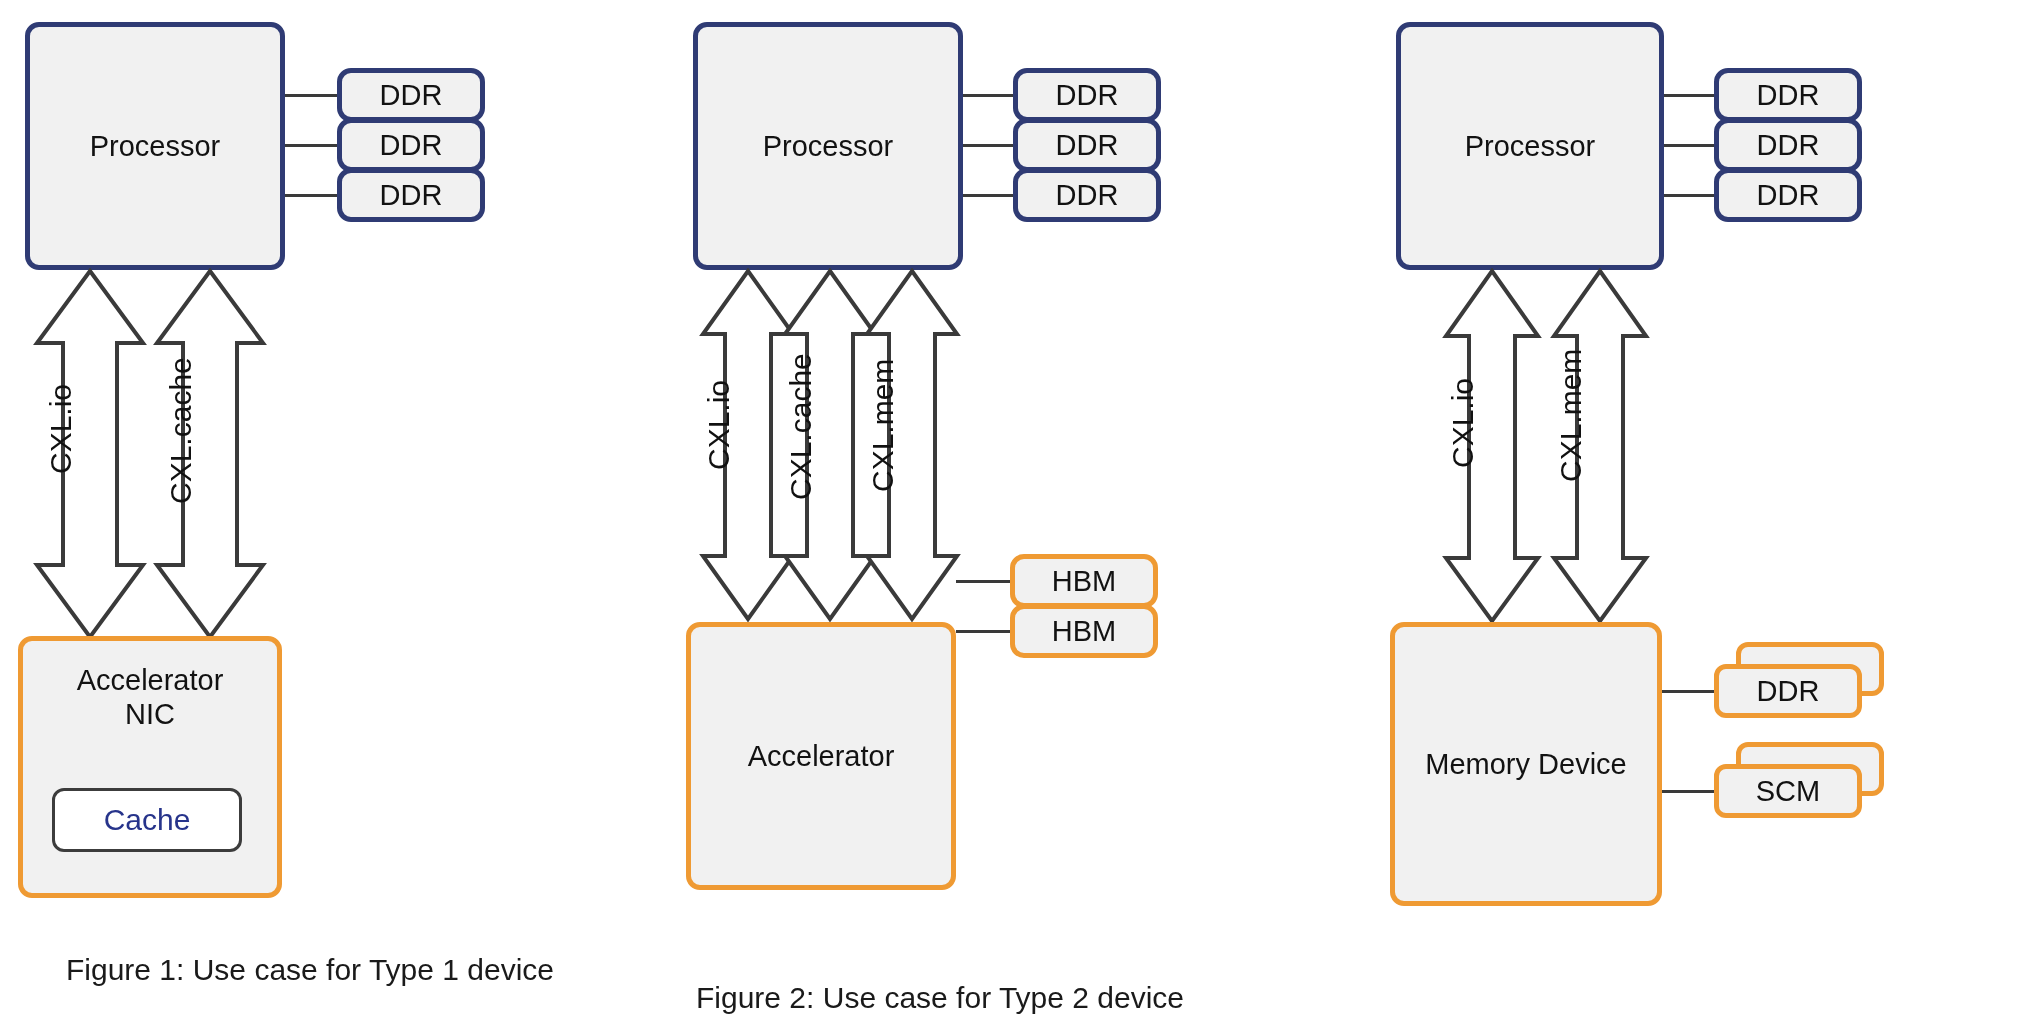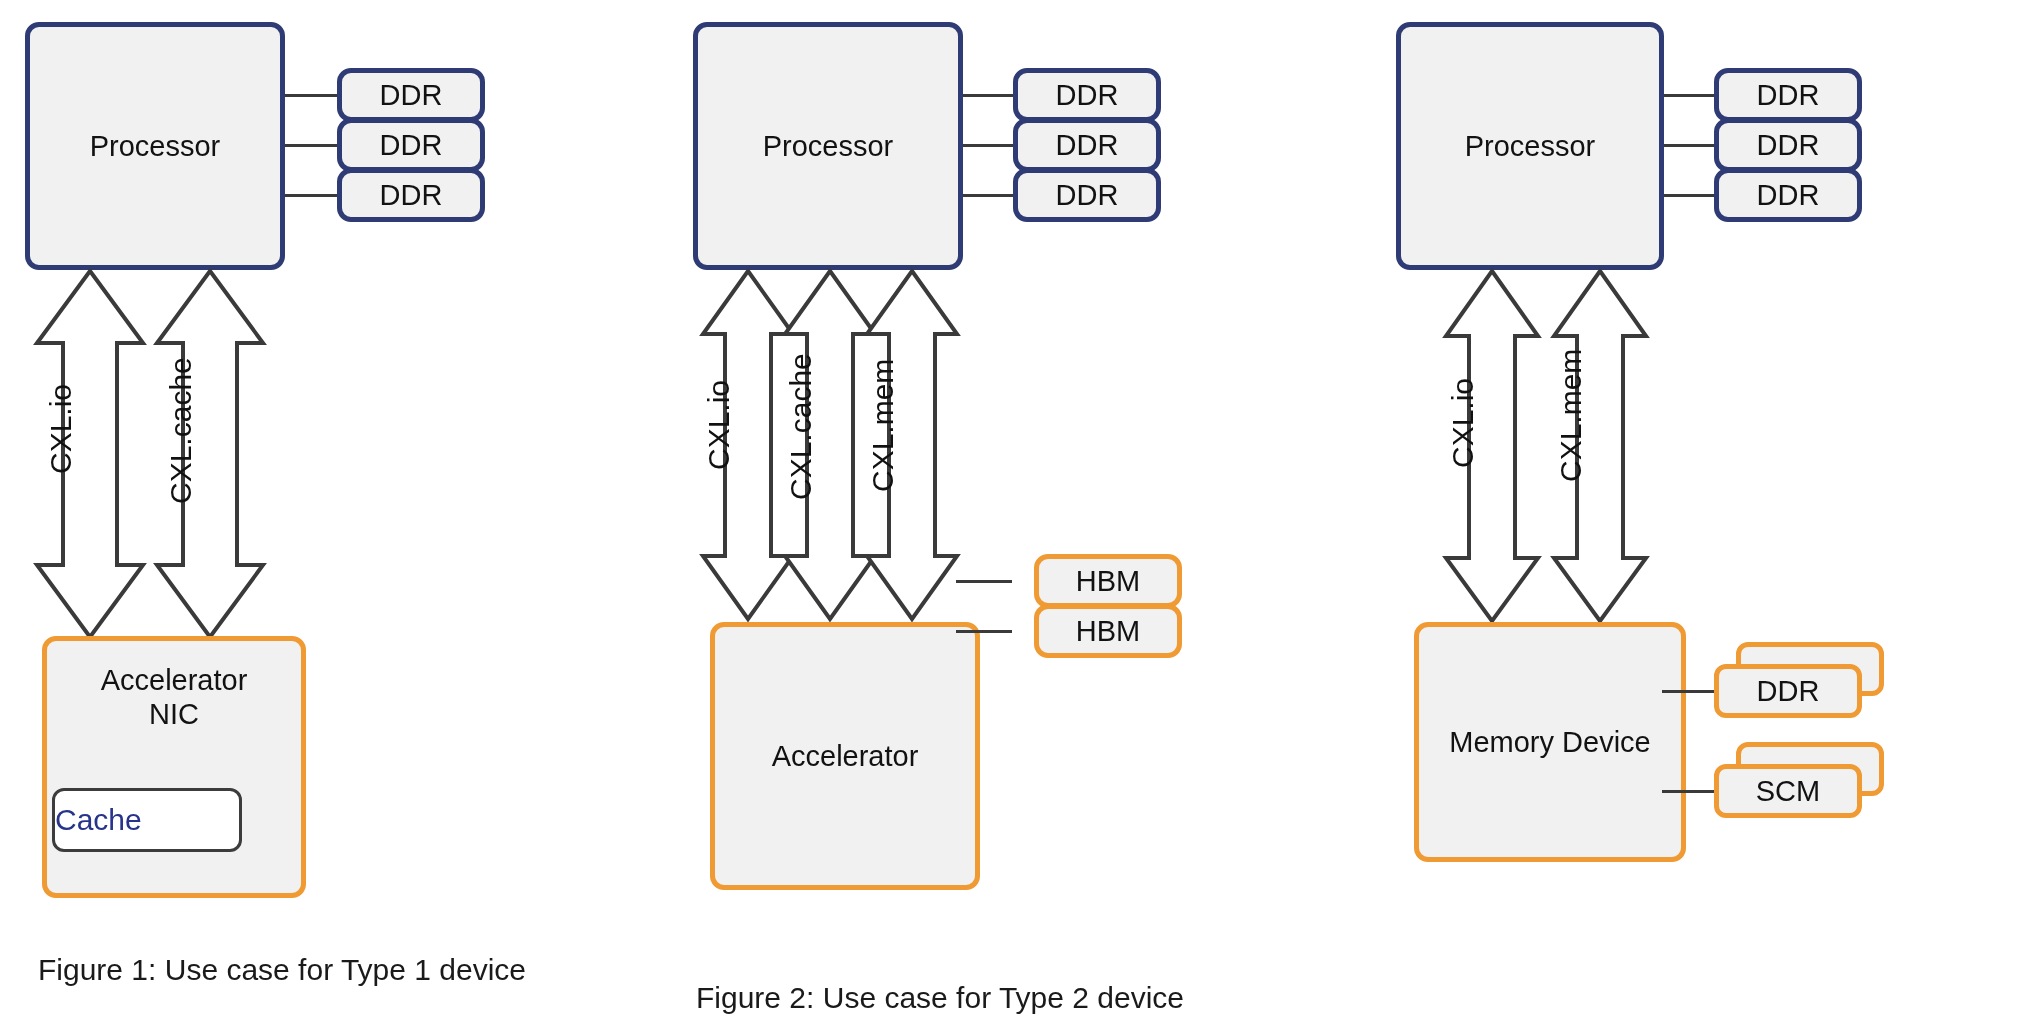--- a/index.html
+++ b/index.html
@@ -38,39 +38,39 @@
     box-sizing: border-box;
     background: #f1f1f1;
     display: flex;
     align-items: center;
     justify-content: center;
     text-align: center;
     color: #121212;
     line-height: 1.18;
   }
   .box.navy   { border: 5px solid #2f3b74; border-radius: 14px; }
-  .box.orange { border: 5px solid #ef9a33; border-radius: 14px; margin-left: 24px; }
+  .box.orange { border: 5px solid #ef9a33; border-radius: 14px; }
 
   .big-box {
     font-size: 29px;
   }
   .mem-chip {
     font-size: 29px;
     border-radius: 12px;
   }
 
   .cache-box {
     position: absolute;
     box-sizing: border-box;
     background: #ffffff;
     border: 3px solid #3c3c3c;
     border-radius: 12px;
     display: flex;
     align-items: center;
-    justify-content: flex-start;
+    justify-content: center;
     color: #27348b;
     font-size: 30px;
   }
 
   
   .chip-stack {
     position: absolute;
   }
   .chip-stack .ghost {
     position: absolute;
@@ -172,21 +172,21 @@
     <div class="arrow-label" style="left:198px; top:470px;">CXL.cache</div>
 
     <div class="box orange big-box" style="left:18px; top:636px; width:264px; height:262px; flex-direction:column; justify-content:flex-start; padding-top:22px;">
       <span>Accelerator</span>
       <span>NIC</span>
     </div>
     <div class="cache-box" style="left:52px; top:788px; width:190px; height:64px;">
       <span>Cache</span>
     </div>
 
-    <div class="caption" style="left:38px; top:950px;">Figure 1: Use case for Type 1 device</div>
+    <div class="caption" style="left:54px; top:950px;text-align:right;">Figure 1: Use case for Type 1 device</div>
   </div>
 
   <div class="panel" id="panel-2">
 
     <div class="box navy big-box" style="left:25px; top:22px; width:270px; height:248px;">
       <span>Processor</span>
     </div>
 
     <div class="conn" style="left:295px; top:94px; width:52px;"></div>
     <div class="conn" style="left:295px; top:144px; width:52px;"></div>
@@ -267,21 +267,21 @@
     </div>
     <div class="arrow-label" style="left:112px; top:434px;">CXL.io</div>
 
     <div class="arrow" style="left:180px; top:268px;">
       <svg width="104" height="356" viewBox="0 0 104 356">
         <polygon points="52,3 98,68 75,68 75,290 98,290 52,353 6,290 29,290 29,68 6,68" fill="#ffffff" stroke="#3a3a3a" stroke-width="4" stroke-linejoin="miter"></polygon>
       </svg>
     </div>
     <div class="arrow-label" style="left:220px; top:448px;">CXL.mem</div>
 
-    <div class="box orange big-box" style="left:22px; top:622px; width:272px; height:240px;">
+    <div class="box orange big-box" style="left:22px; top:622px; width:272px; height:284px;">
       <span>Memory Device</span>
     </div>
 
     <div class="conn" style="left:294px; top:690px; width:54px;"></div>
     <div class="conn" style="left:294px; top:790px; width:54px;"></div>
 
     <div class="chip-stack" style="left:346px; top:664px; width:172px; height:76px;">
       <div class="ghost"></div>
       <div class="front">
         <span>DDR</span>

